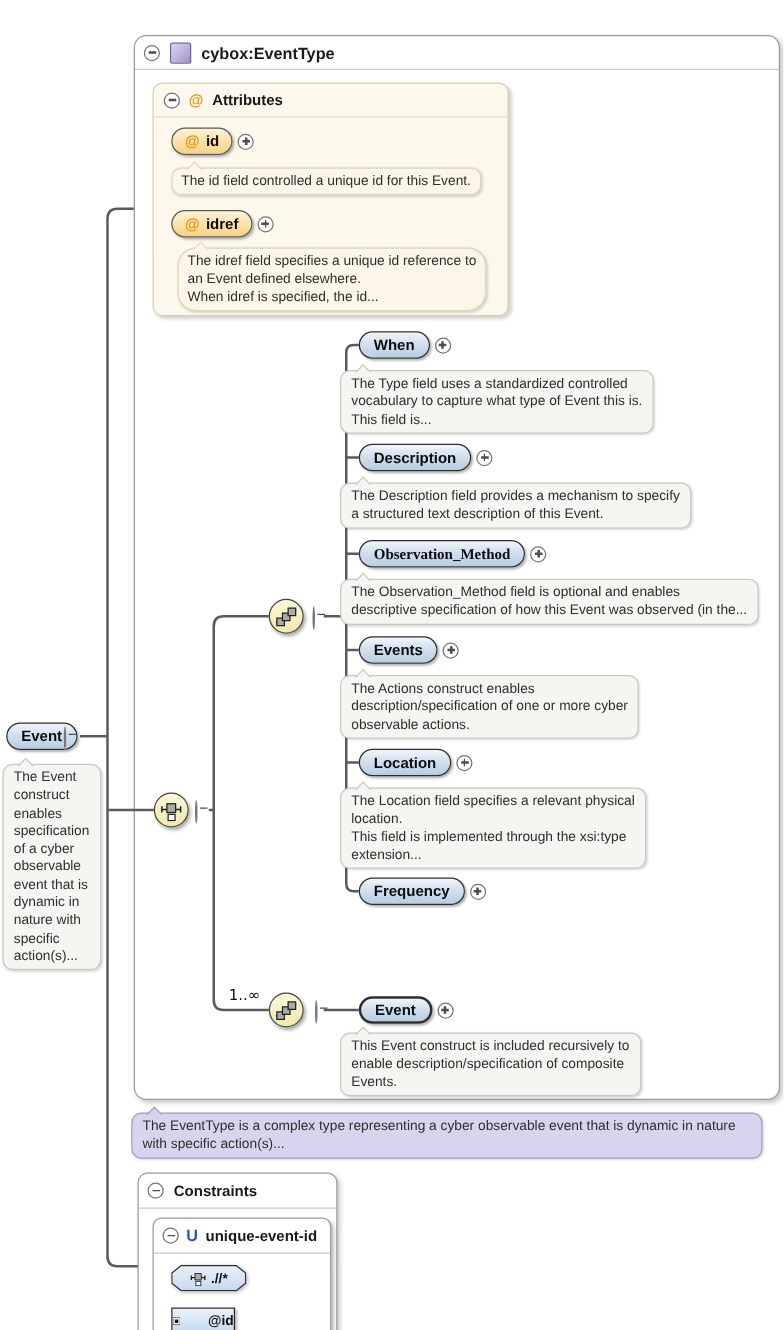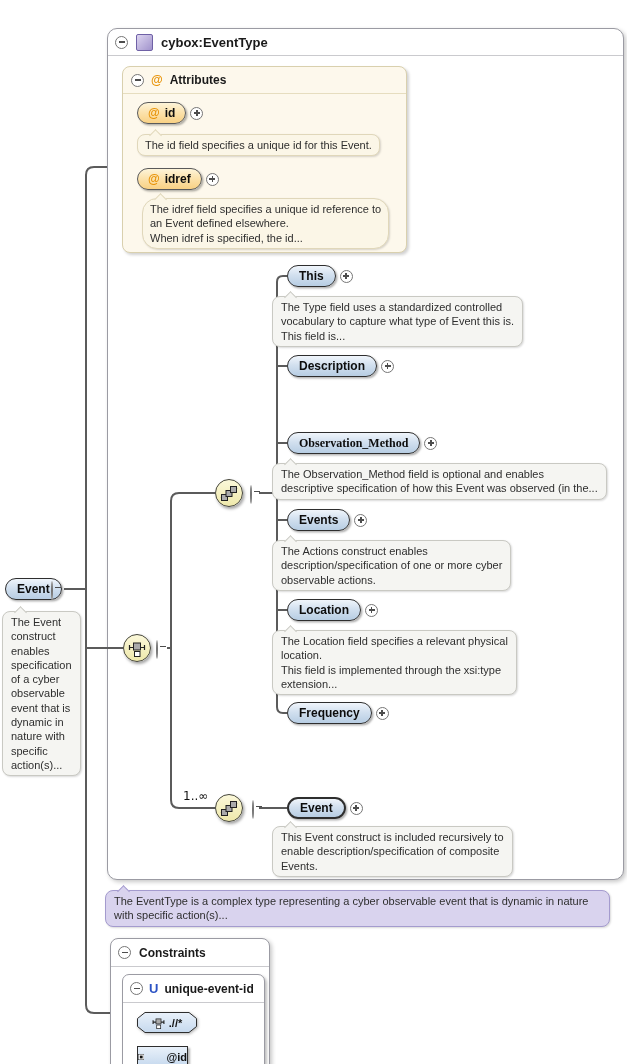--- a/index.html
+++ b/index.html
@@ -149,21 +149,21 @@
 action(s)...</span></div>
 
   
   <div class="row" style="left:137px;top:76px;">
     <div class="badge attr">
       <span class="at">@</span>
       <span>id</span>
     </div>
     <span class="circle plus"></span>
   </div>
-  <div class="tip cream" style="left:137px;top:108px;"><span>The id field specifies a unique id for this Event.</span></div>
+  <div class="tip cream" style="left:137px;top:108px;"><span>The id field controlled a unique id for this Event.</span></div>
 
   
   <div class="row" style="left:137px;top:142px;">
     <div class="badge attr">
       <span class="at">@</span>
       <span>idref</span>
     </div>
     <span class="circle plus"></span>
   </div>
   <div class="tip cream" style="left:142px;top:172px;border-radius:15px;"><span>The idref field specifies a unique id reference to
@@ -196,31 +196,33 @@
       <path d="M1 14 L17 4" stroke="#222" stroke-width="1.2" fill="none"></path>
       <rect x="1.5" y="10.5" width="6" height="6" fill="#ababab" stroke="#222"></rect>
       <rect x="6" y="6.5" width="6" height="6" fill="#ababab" stroke="#222"></rect>
       <rect x="10.5" y="2.5" width="6" height="6" fill="#ababab" stroke="#222"></rect>
     </svg>
   </div>
   <span class="circle abs" style="left:246px;top:775px;"></span>
 
   
   <div class="row" style="left:287px;top:239px;">
-    <div class="badge">This</div>
+    <div class="badge">When</div>
     <span class="circle plus"></span>
   </div>
   <div class="tip" style="left:272px;top:270px;"><span>The Type field uses a standardized controlled
 vocabulary to capture what type of Event this is.
 This field is...</span></div>
 
   <div class="row" style="left:287px;top:329px;">
     <div class="badge">Description</div>
     <span class="circle plus"></span>
   </div>
+  <div class="tip" style="left:272px;top:360px;"><span>The Description field provides a mechanism to specify
+a structured text description of this Event.</span></div>
 
   <div class="row" style="left:287px;top:406px;font-family:Liberation Serif, serif;">
     <div class="badge">Observation_Method</div>
     <span class="circle plus"></span>
   </div>
   <div class="tip" style="left:272px;top:437px;"><span>The Observation_Method field is optional and enables
 descriptive specification of how this Event was observed (in the...</span></div>
 
   <div class="row" style="left:287px;top:483px;">
     <div class="badge">Events</div>

